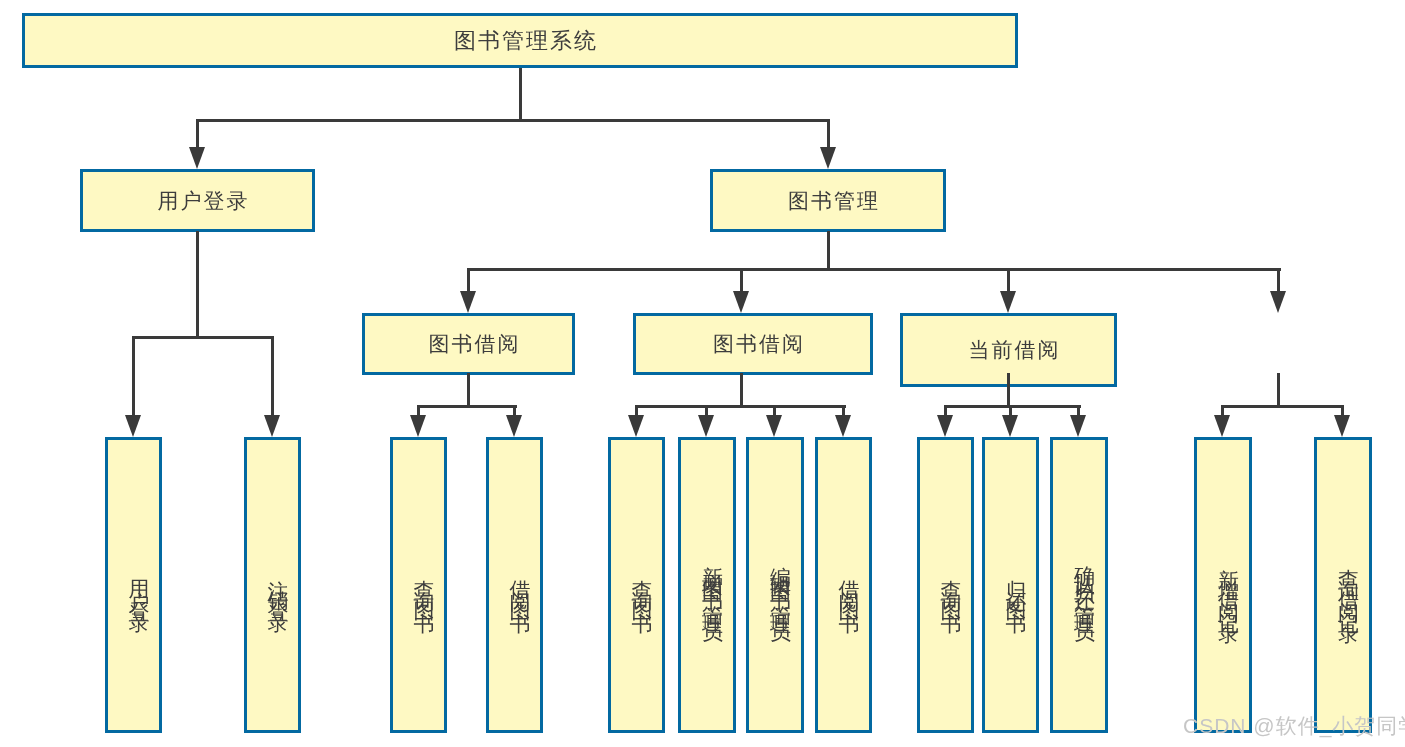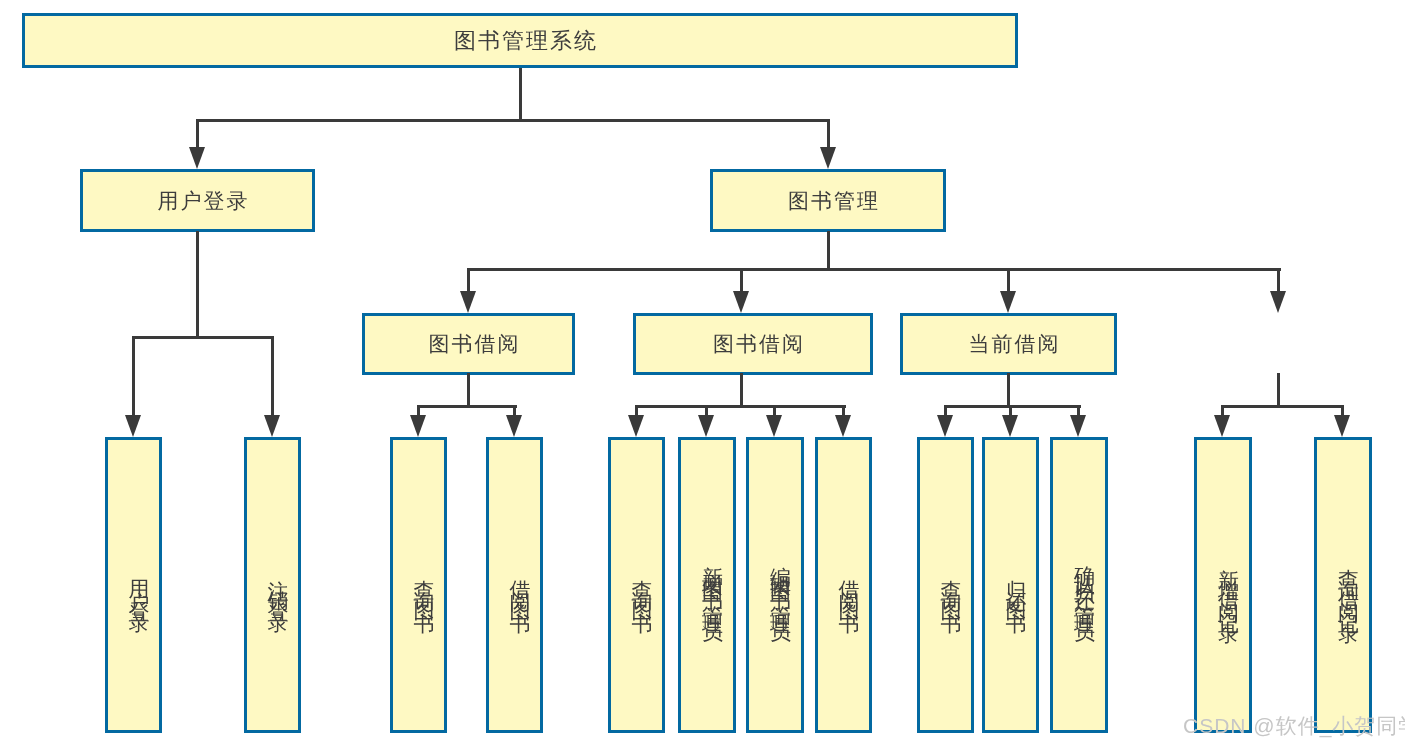--- a/index.html
+++ b/index.html
@@ -35,21 +35,21 @@
 
 <div class="canvas">
 
   <div class="box hbox root" style="left:22px;top:13px;width:996px;height:55px;">图书管理系统</div>
 
   <div class="box hbox" style="left:80px;top:169px;width:235px;height:63px;">用户登录</div>
   <div class="box hbox" style="left:710px;top:169px;width:236px;height:63px;">图书管理</div>
 
   <div class="box hbox" style="left:362px;top:313px;width:213px;height:62px;">图书借阅</div>
   <div class="box hbox" style="left:633px;top:313px;width:240px;height:62px;">图书借阅</div>
-  <div class="box hbox" style="left:900px;top:313px;width:217px;height:62px;">当前借阅</div>
+  <div class="box hbox" style="left:900px;top:313px;width:217px;height:74px;">当前借阅</div>
 
   <div class="box leaf" style="left:105px;top:437px;width:57px;height:296px;">用户登录</div>
   <div class="box leaf" style="left:244px;top:437px;width:57px;height:296px;">注销登录</div>
 
   <div class="box leaf" style="left:390px;top:437px;width:57px;height:296px;">查询图书</div>
   <div class="box leaf" style="left:486px;top:437px;width:57px;height:296px;">借阅图书</div>
 
   <div class="box leaf" style="left:608px;top:437px;width:57px;height:296px;">查询图书</div>
   <div class="box leaf leaf-long" style="left:678px;top:437px;width:58px;height:296px;">新增图书（管理员）</div>
   <div class="box leaf leaf-long" style="left:746px;top:437px;width:58px;height:296px;">编辑图书（管理员）</div>

